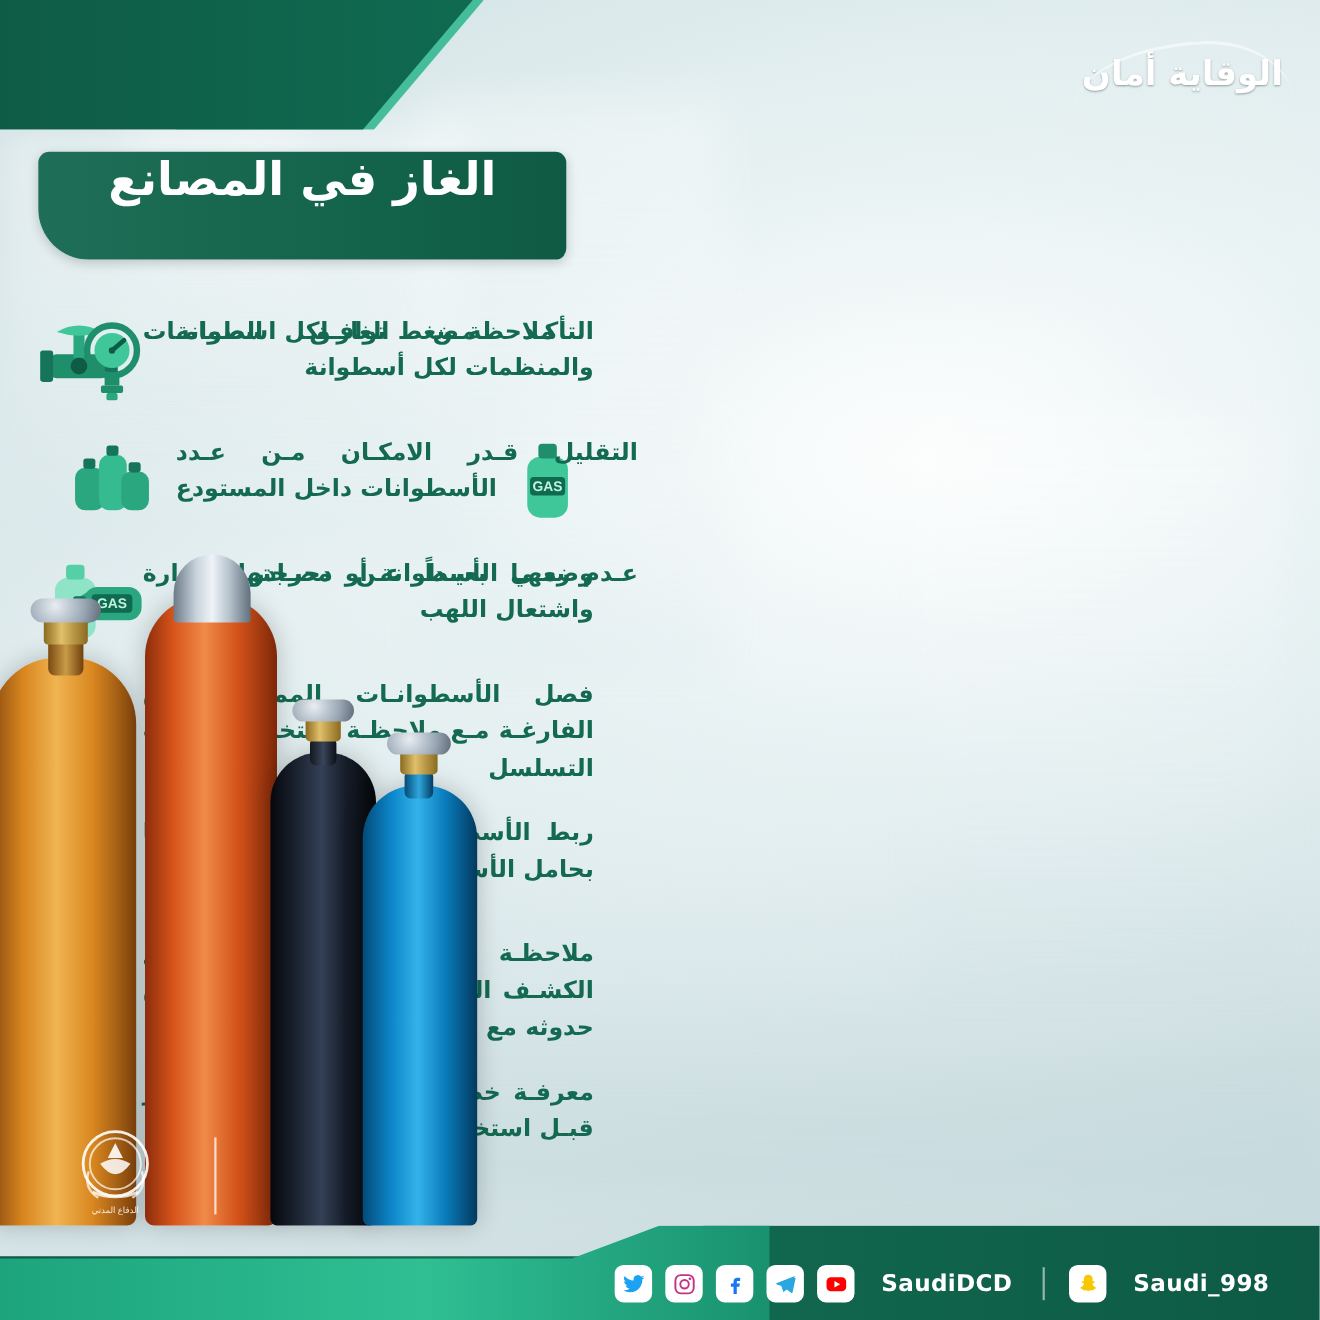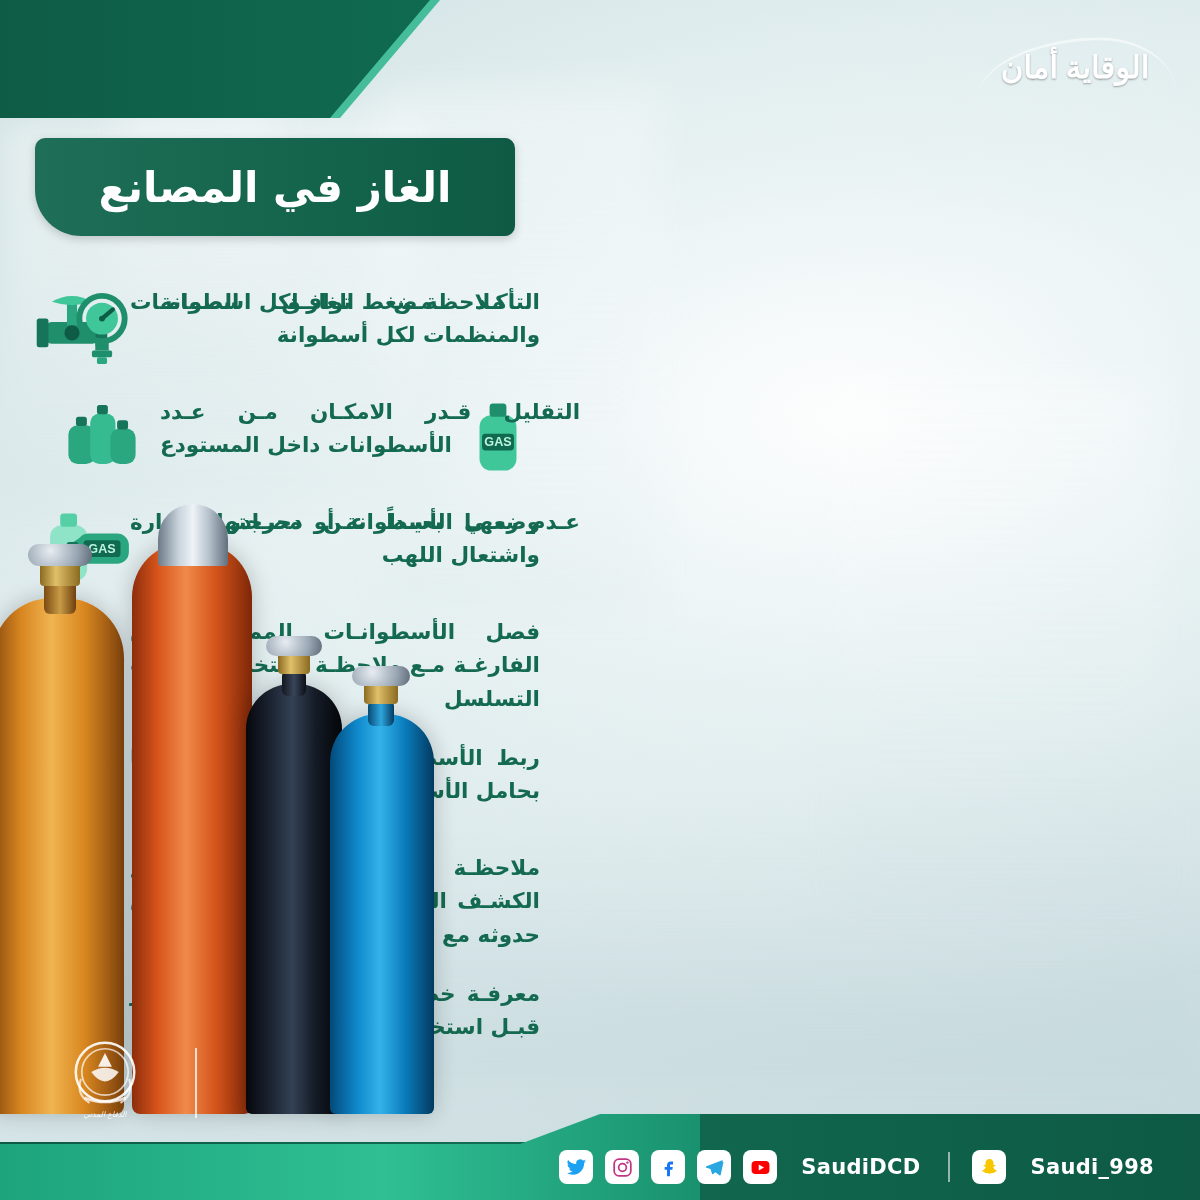--- a/index.html
+++ b/index.html
@@ -22,21 +22,20 @@
   .b1{left:0;top:120px;width:420px;height:380px;background:linear-gradient(180deg,rgba(255,255,255,.9),rgba(196,216,220,.2));}
   .b2{left:380px;top:90px;width:280px;height:520px;background:linear-gradient(180deg,rgba(255,255,255,.65),rgba(180,205,210,.15));}
   .b3{right:40px;top:380px;width:320px;height:520px;background:linear-gradient(180deg,rgba(255,255,255,.55),rgba(170,200,205,.12));}
   .b4{left:0;bottom:120px;width:1200px;height:220px;background:linear-gradient(180deg,rgba(230,241,243,.1),rgba(190,212,216,.6));}
   .b5{left:120px;top:60px;width:160px;height:300px;background:linear-gradient(180deg,rgba(255,255,255,.75),rgba(200,220,224,.1));}
 
   
   .topbar{
     position:absolute;top:0;right:0;left:0;height:118px;
     background:transparent;
-    font-family:Liberation Serif, serif;
   }
   .topbar .darkgreen{
     position:absolute;top:0;right:0;width:1200px;height:118px;
     background:linear-gradient(90deg,#0f5c46 0%,#0f6a50 35%,#14795b 60%,#0f5c46 100%);
     clip-path:polygon(0 0, 1200px 0, 1200px 0, 430px 0, 330px 118px, 0 118px);
   }
   .topbar .lightwedge{
     position:absolute;top:0;right:760px;width:300px;height:118px;
     background:#2bb58c;
     clip-path:polygon(120px 0, 300px 0, 200px 118px, 20px 118px);
@@ -58,21 +57,21 @@
     border-radius:60% 40% 0 0/100% 100% 0 0;
     transform:rotate(-2deg);
   }
 
   
   .title-box{
     position:absolute;top:138px;right:685px;
     width:480px;height:98px;
     background:linear-gradient(90deg,#1f6e57 0%,#14654c 55%,#0f5a43 100%);
     border-radius:10px 10px 10px 46px;
-    display:flex;align-items:center;justify-content:center;
+    display:flex;justify-content:center;
     box-shadow:0 3px 10px rgba(0,0,0,.18);
   }
   .title-box h1{
     margin:0;color:#ffffff;font-size:42px;font-weight:bold;
     letter-spacing:.5px;
   }
 
   
   .col{position:absolute;}
   .col-right{top:285px;right:660px;width:510px;} 
@@ -124,21 +123,21 @@
   }
   .neck{position:absolute;border-radius:6px;}
   .valve{position:absolute;background:linear-gradient(90deg,#8a6a1f,#e0c06a 40%,#8a6a1f);border-radius:4px;}
   .handwheel{position:absolute;border-radius:50%;background:radial-gradient(circle at 35% 30%,#e8edf2,#9aa7b4 60%,#5d6975);}
   .cap-silver{
     position:absolute;border-radius:40px 40px 4px 4px;
     background:linear-gradient(90deg,#6d7b88 0%,#c9d4dd 30%,#eef3f7 50%,#b7c3cd 72%,#61707d 100%);
   }
 
   
-  .emblems{position:absolute;bottom:60px;left:0;width:470px;height:110px;font-style:italic;}
+  .emblems{position:absolute;bottom:74px;left:0;width:470px;height:110px;}
   .emblem{
     position:absolute;width:86px;height:96px;
     display:flex;align-items:center;justify-content:center;
   }
   .emblem svg{width:86px;height:96px;}
   .divider-v{
     position:absolute;left:195px;bottom:22px;width:2px;height:70px;
     background:rgba(255,255,255,.75);
   }
 

